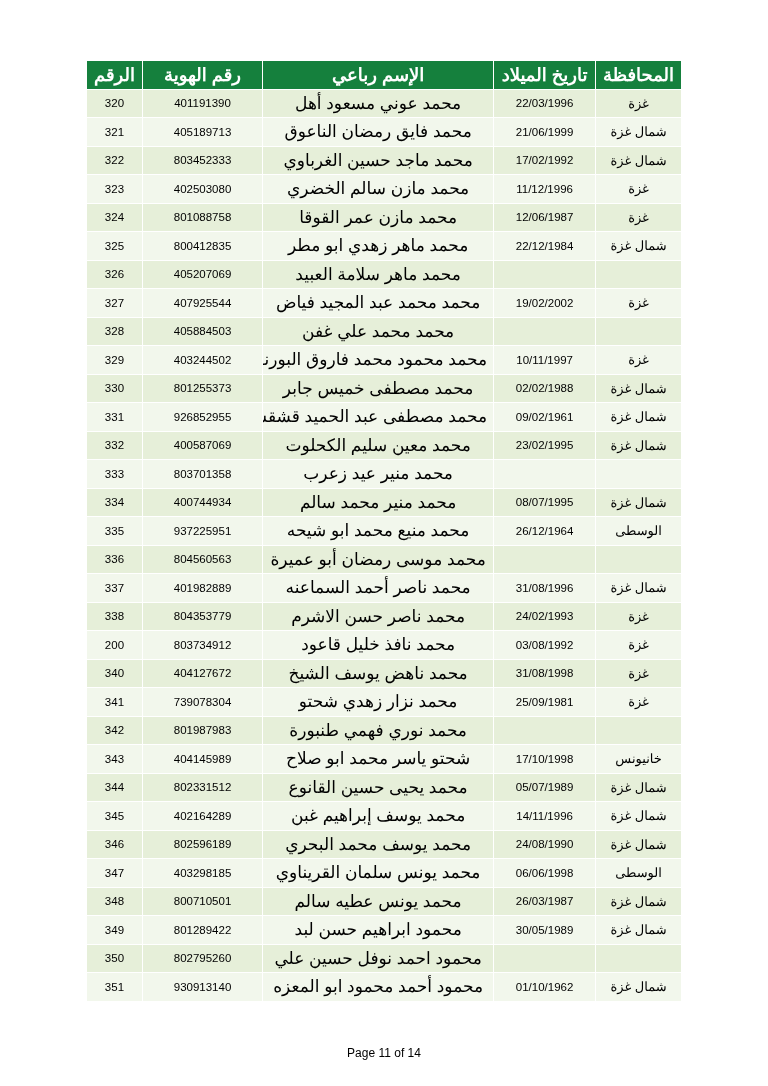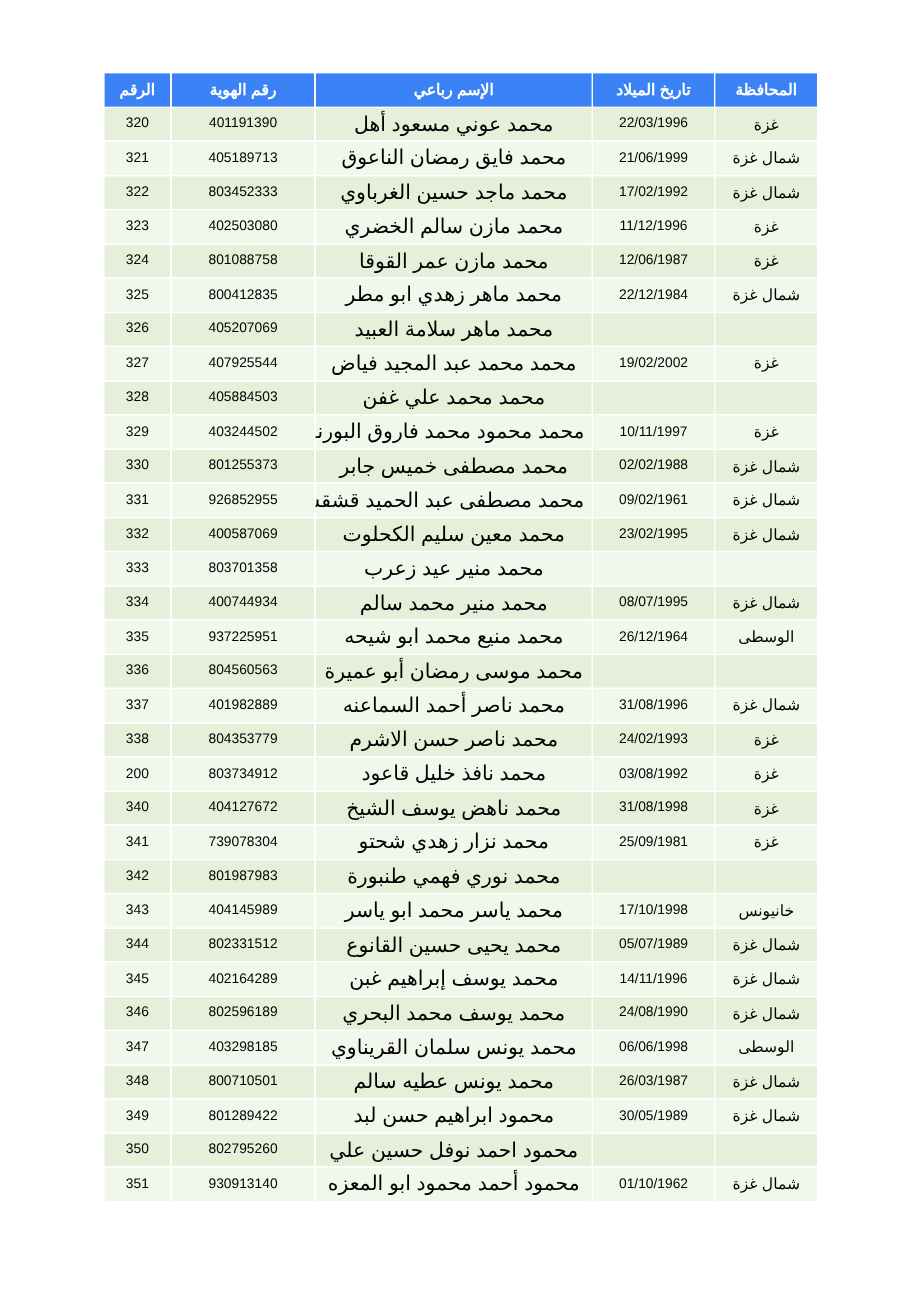--- a/index.html
+++ b/index.html
@@ -31,24 +31,24 @@
   table.roster td {
     border: 1px solid #ffffff;
     height: 27.5px;
     padding: 0 6px;
     text-align: center;
     vertical-align: middle;
     white-space: nowrap;
     overflow: hidden;
   }
   thead th {
-    background: #3b82f6;
+    background: #15803d;
     color: #ffffff;
     font-weight: bold;
-    font-size: 13px;
+    font-size: 18px;
     height: 30px;
     border: 1px solid #4e8a32;
   }
   tbody tr.band-a td {
     background: #e6efd9;
   }
   tbody tr.band-b td {
     background: #f2f7ec;
   }
   td.col-num {
@@ -267,21 +267,21 @@
         <tr class="band-a">
           <td class="col-gov"></td>
           <td class="col-dob"></td>
           <td class="col-name">محمد نوري فهمي طنبورة</td>
           <td class="col-id">801987983</td>
           <td class="col-num">342</td>
         </tr>
         <tr class="band-b">
           <td class="col-gov">خانيونس</td>
           <td class="col-dob">17/10/1998</td>
-          <td class="col-name">محمد ياسر محمد ابو ياسر</td>
+          <td class="col-name">شحتو ياسر محمد ابو صلاح</td>
           <td class="col-id">404145989</td>
           <td class="col-num">343</td>
         </tr>
         <tr class="band-a">
           <td class="col-gov">شمال غزة</td>
           <td class="col-dob">05/07/1989</td>
           <td class="col-name">محمد يحيى حسين القانوع</td>
           <td class="col-id">802331512</td>
           <td class="col-num">344</td>
         </tr>
@@ -330,13 +330,14 @@
         <tr class="band-b">
           <td class="col-gov">شمال غزة</td>
           <td class="col-dob">01/10/1962</td>
           <td class="col-name">محمود أحمد محمود ابو المعزه</td>
           <td class="col-id">930913140</td>
           <td class="col-num">351</td>
         </tr>
       </tbody>
   </table>
 
+  <div class="footer">Page 11 of 14</div>
 </div>
 
 </body></html>

